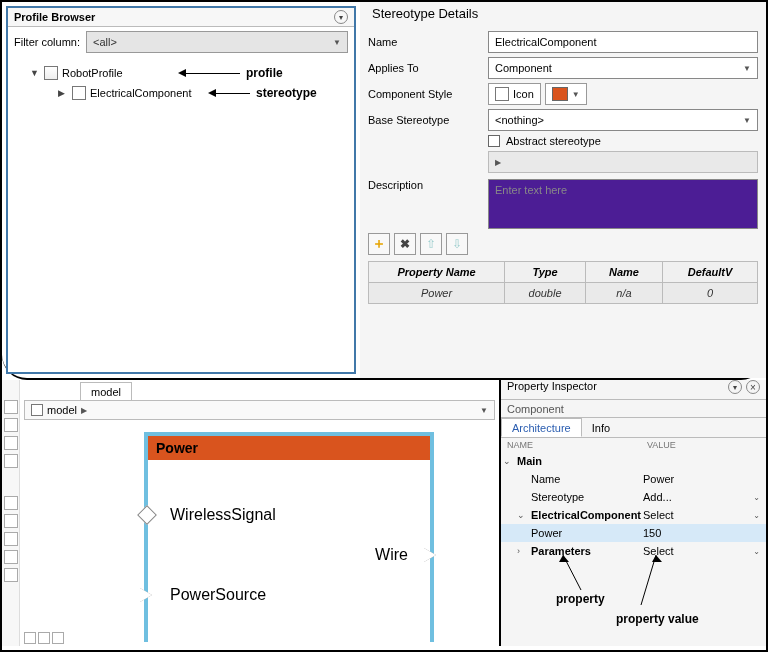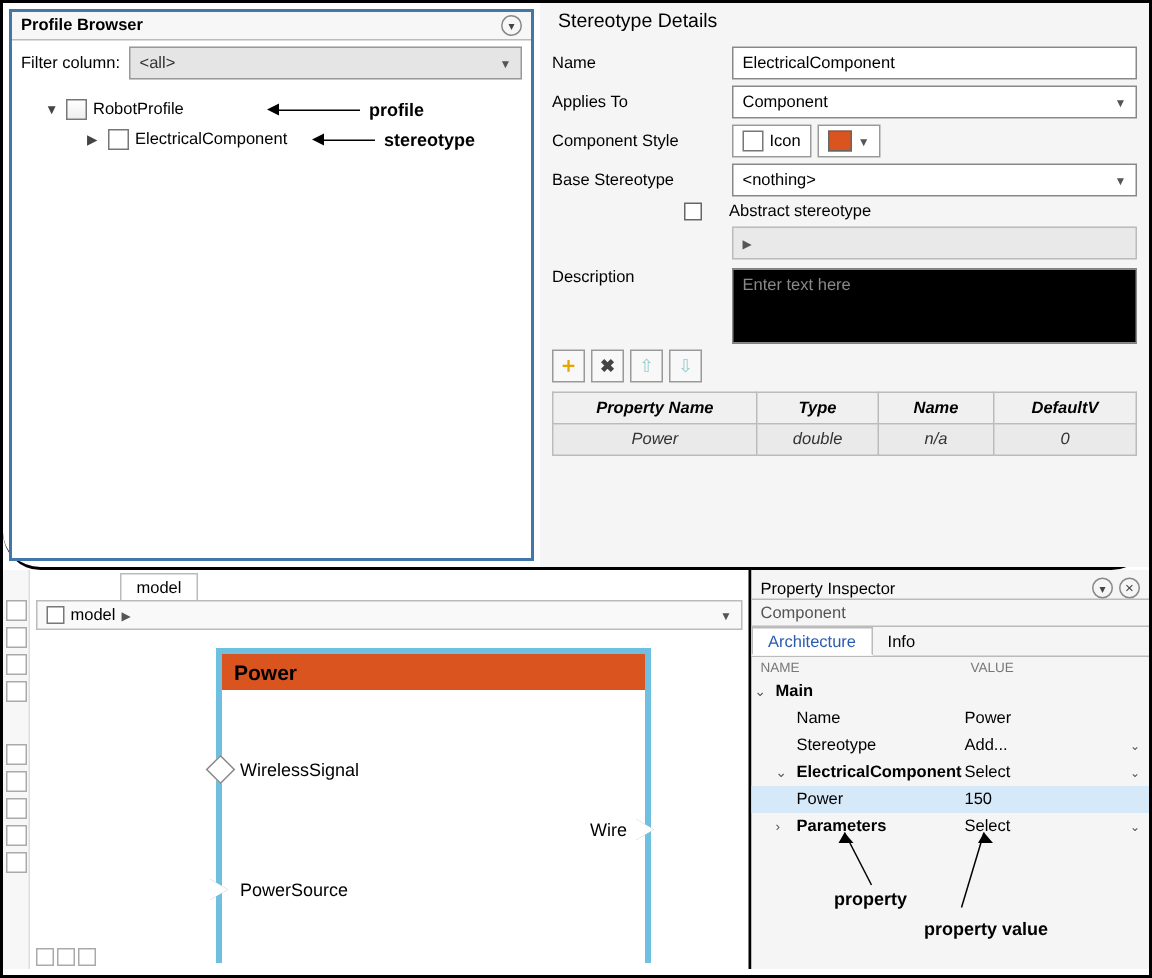--- a/index.html
+++ b/index.html
@@ -29,49 +29,49 @@
   .details .dtitle { font-size: 13px; color: #000; padding: 2px 0 6px 4px; }
   .drow { display: flex; align-items: center; margin: 4px 0; }
   .dlabel { width: 120px; color: #000; }
   .dinput { flex: 1; height: 22px; border: 1px solid #888; background: #fff; padding: 0 6px; display: flex; align-items: center; }
   .dselect { flex: 1; height: 22px; border: 1px solid #888; background: #fff; display: flex; align-items: center; justify-content: space-between; padding: 0 6px; }
   .chip-row { display: flex; gap: 4px; }
   .chip { height: 22px; border: 1px solid #999; background: #fff; display: flex; align-items: center; padding: 0 6px; gap: 4px; }
   .color-sw { width: 16px; height: 14px; background: #d9541e; border: 1px solid #666; }
   .cb { width: 12px; height: 12px; border: 1px solid #666; background: #fff; }
   .collapse-band { border: 1px solid #bbb; background: #e9e9e9; height: 22px; display: flex; align-items: center; gap: 6px; padding: 0 6px; color: #444; margin-left: 120px; }
-  .desc-area { flex: 1; height: 50px; border: 1px solid #888; background: #000000; padding: 4px 6px; color: #888; }
+  .desc-area { flex: 1; height: 50px; border: 1px solid #888; background: #4c1d95; padding: 4px 6px; color: #888; }
   .tbtn { width: 22px; height: 22px; border: 1px solid #999; background: #f8f8f8; display: flex; align-items: center; justify-content: center; font-size: 12px; }
   .plus { color: #e6a400; font-weight: bold; font-size: 14px; }
   .x { color: #444; font-weight: bold; }
   .tbl { border: 1px solid #bbb; border-collapse: collapse; width: 100%; margin-top: 6px; }
   .tbl th, .tbl td { border: 1px solid #bbb; padding: 4px 16px; text-align: center; font-style: italic; }
   .tbl th { background: #f0f0f0; font-weight: bold; color:#000; }
   .tbl td { background: #eaeaea; color:#333; }
 
   
   .bottom { display: flex; height: 266px; position: relative; }
   .side-icons { width: 18px; background: #f7f7f7; display: flex; flex-direction: column; align-items: center; gap: 4px; padding-top: 20px; border-right:1px solid #ddd;}
   .si { width: 14px; height: 14px; border: 1px solid #aaa; background: #fff; }
   .canvas-wrap { flex: 1; display: flex; flex-direction: column; border-right: 2px solid #000; }
   .tabbar { height: 20px; display: flex; align-items:flex-end; padding-left: 60px; }
   .tab { border: 1px solid #bbb; border-bottom: none; background: #fff; height: 18px; padding: 0 10px; font-size: 11px; display:flex; align-items:center; }
   .crumb-bar { height: 20px; border: 1px solid #bbb; background: #f9f9f9; display: flex; align-items: center; padding: 0 6px; gap: 4px; margin: 0 4px; justify-content: space-between;}
   .canvas { flex: 1; background: #fff; margin: 4px; position: relative; overflow: hidden; }
   .block { position: absolute; left: 120px; top: 8px; width: 290px; height: 215px; border: 4px solid #6fbfe0; background: #fff; }
   .block-head { background: #d9541e; color: #000; font-weight: bold; padding: 4px 8px; font-size: 14px; }
-  .port { display: flex; align-items: center; gap: 6px; position: absolute; font-size: 12px; }
+  .port { display: flex; align-items: center; gap: 16px; position: absolute; font-size: 16px; }
   .port.left { left: -8px; }
   .port.right { right: -8px; flex-direction: row-reverse; }
   .port-shape { width: 14px; height: 14px; border: 1px solid #888; background: #fff; }
   .hex { transform: rotate(45deg); }
   .triR { width: 0; height: 0; border-top: 7px solid transparent; border-bottom: 7px solid transparent; border-left: 12px solid #fff; filter: drop-shadow(0 0 0.5px #888); }
   .triWrap { width:14px; height:14px; display:flex; align-items:center; }
   .inspector { width: 265px; background: #f5f5f5; display: flex; flex-direction: column; }
-  .insp-head { height: 20px; border-bottom: 1px solid #bbb; display: flex; align-items: flex-end; justify-content: space-between; padding: 0 6px; }
+  .insp-head { height: 20px; border-bottom: 1px solid #bbb; display: flex; align-items: flex-start; justify-content: space-between; padding: 0 6px; }
   .insp-sub { height: 18px; border-bottom: 1px solid #bbb; padding: 0 6px; display:flex; align-items:center; color:#555;}
   .tabrow { display: flex; height: 20px; border-bottom: 1px solid #bbb; }
   .itab { padding: 0 10px; display: flex; align-items: center; font-size: 11px; }
   .itab.active { background: #fff; border: 1px solid #bbb; border-bottom: 1px solid #fff; color:#2a5db0; }
   .grid-head { display: flex; font-size: 9px; color: #777; padding: 2px 6px; }
   .grid-head > div:first-child { width: 140px; }
   .prow { display: flex; align-items: center; height: 18px; padding: 0 2px; font-size: 11px; }
   .prow .k { width: 140px; display:flex; align-items:center; gap:4px; }
   .prow .v { flex:1; display:flex; align-items:center; justify-content:space-between; padding-right:4px;}
   .prow.hl { background: #d6e9f8; }
@@ -152,21 +152,21 @@
           </div>
         </div>
       </div>
       <div class="drow">
         <div class="dlabel">Base Stereotype</div>
         <div class="dselect">
           <span>&lt;nothing&gt;</span>
           <span class="tri">▼</span>
         </div>
       </div>
-      <div class="drow" style="margin-left:88px; gap:18px">
+      <div class="drow" style="margin-left:120px; gap:6px">
         <div class="cb"></div>
         <span>Abstract stereotype</span>
       </div>
       <div class="collapse-band">
         <span class="tri">▶</span>
       </div>
       <div class="drow" style="align-items:flex-start; margin-top:6px">
         <div class="dlabel">Description</div>
         <div class="desc-area"><span>Enter text here</span></div>
       </div>

